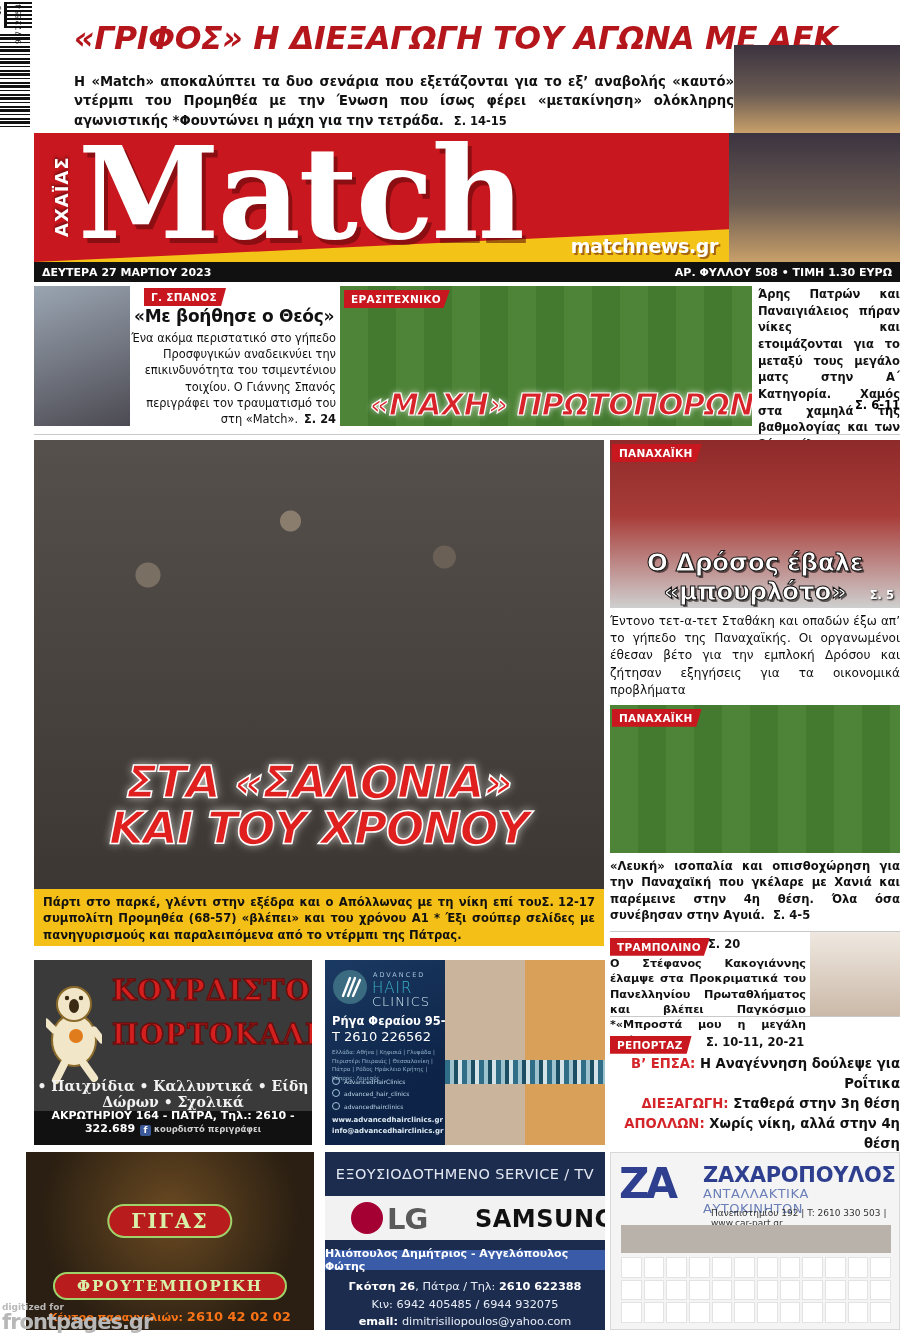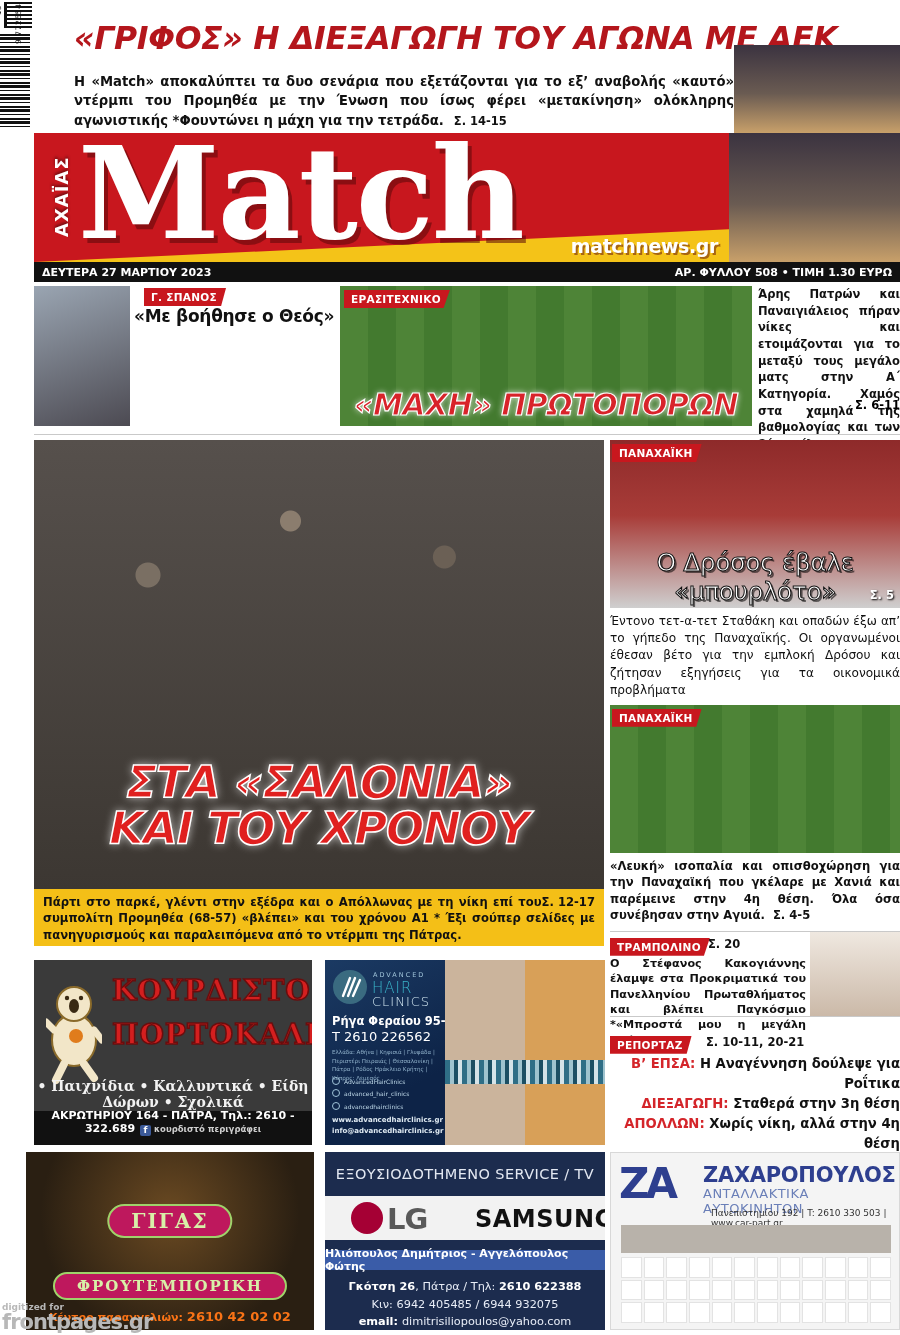--- a/index.html
+++ b/index.html
@@ -104,21 +104,21 @@
   }
   .sp-body{
     position:absolute; left:96px; top:44px; width:206px; text-align:right;
     font-size:11.4px; line-height:1.42; color:#111;
   }
   .sp-body .pg{ font-weight:800; margin-left:6px; }
 
   .t-eras{ position:absolute; left:306px; top:0; width:412px; height:140px; background:#3a6b2e; overflow:hidden; }
   .er-tag{ position:absolute; left:4px; top:2px; z-index:3; }
   .er-head{
-    position:absolute; left:0; bottom:4px; width:412px; text-align:center; z-index:3;
+    position:absolute; left:16px; bottom:4px; width:412px; text-align:center; z-index:3;
     font-weight:800; font-style:italic; font-size:30px; color:#d8232a;
     -webkit-text-stroke:1.2px #fff; letter-spacing:-.5px;
     text-shadow: 0 0 6px rgba(255,255,255,.9);
     margin-top: 12px;
   }
 
   .t-aris{ position:absolute; left:724px; top:0; width:142px; height:140px; }
   .ar-body{
     position:absolute; left:0; top:0; width:142px; font-size:11.5px;
     line-height:1.45; color:#111; text-align:justify; font-weight:600;
@@ -146,21 +146,21 @@
     font-weight:700; padding:5px 9px; text-align:justify;
   }
   .main-cap .pg{ float:right; font-weight:800; }
 
   
   .rcol{ position:absolute; left:610px; top:440px; width:290px; }
   .pan-photo{ position:relative; width:290px; height:168px; background:#6d2f2f; overflow:hidden; }
   .pan-tag{ position:absolute; left:2px; top:2px; z-index:4; }
   .pan-head{
     position:absolute; left:0; bottom:2px; width:290px; text-align:center; z-index:4;
-    font-weight:400; font-size:25px; line-height:29px; color:#fff;
+    font-weight:700; font-size:25px; line-height:29px; color:#fff;
     -webkit-text-stroke:1px #111; text-shadow:2px 2px 0 rgba(0,0,0,.55);
     letter-spacing:-.5px;
   }
   .pan-pg{ position:absolute; right:6px; bottom:6px; z-index:5; font-weight:800; font-size:11.5px; color:#fff;
            text-shadow:1px 1px 2px #000; -webkit-text-stroke:0; }
   .pan-body{
     width:290px; font-size:12.1px; line-height:1.42; color:#111; padding:5px 0 6px;
     text-align:justify;
   }
   .pan2-photo{ position:relative; width:290px; height:148px; background:#5c7a3a; overflow:hidden; }
@@ -242,21 +242,21 @@
   .lg-txt{ position:absolute; left:62px; top:50px; font-size:29px; font-weight:800; color:#5a5a5a; letter-spacing:-1px; }
   .sams-txt{ position:absolute; left:150px; top:53px; font-size:24px; font-weight:800; color:#111; letter-spacing:.5px; }
   .lg-names{ position:absolute; left:0; top:98px; width:280px; height:20px; background:#3a5ca8;
              color:#fff; font-size:11px; font-weight:700; display:flex; align-items:center; justify-content:center; }
   .lg-cont{ position:absolute; left:0; top:126px; width:280px; text-align:center;
             color:#e8edf7; font-size:11.3px; line-height:1.55; }
   .lg-cont b{ color:#fff; }
 
   .ad-gigas{ position:absolute; left:26px; top:1152px; width:288px; height:178px; background:#2a1f12; overflow:hidden; }
   .gg-pill{
-    position:absolute; left:50%; transform:translateX(-50%); background:#be185d;
+    position:absolute; left:50%; transform:translateX(-50%); background:#b91c1c;
     border:2px solid #9fd36a; border-radius:18px; color:#d8f0a8;
     font-family:"DejaVu Serif","Liberation Serif",serif; font-weight:700;
     padding:3px 22px; letter-spacing:2px;
   }
   .gg-1{ top:52px; font-size:20px; }
   .gg-2{ top:120px; font-size:15px; }
   .gg-bot{ position:absolute; left:0; bottom:6px; width:288px; text-align:center;
            color:#f97316; font-size:13px; font-weight:800; }
   .gg-bot .sm{ font-size:11px; font-weight:600; }
 
@@ -326,20 +326,23 @@
   </div>
 
   <div class="row3">
 
     <div class="t-spanos">
       <div class="sp-photo">
           <div class="ph" style="background:linear-gradient(160deg,#9aa5b2,#4c4a52)"></div>
         </div>
       <div class="sp-tag"><span class="tag tag-sl">Γ. ΣΠΑΝΟΣ</span></div>
       <div class="sp-head">«Με βοήθησε ο Θεός»</div>
+      <div class="sp-body">
+        <span>Ένα ακόμα περιστατικό στο γήπεδο Προσφυγικών αναδεικνύει την επικινδυνότητα του τσιμεντένιου τοιχίου. Ο Γιάννης Σπανός περιγράφει τον τραυματισμό του στη «Match».</span><span class="pg">Σ. 24</span>
+      </div>
     </div>
 
     <div class="t-eras">
       <div class="ph pitch"></div>
       <div class="er-tag"><span class="tag tag-sl">ΕΡΑΣΙΤΕΧΝΙΚΟ</span></div>
       <div class="er-head">«ΜΑΧΗ» ΠΡΩΤΟΠΟΡΩΝ</div>
     </div>
 
     <div class="t-aris">
       <div class="ar-body">Άρης Πατρών και Παναιγιάλειος πήραν νίκες και ετοιμάζονται για το μεταξύ τους μεγάλο ματς στην Α΄ Κατηγορία. Χαμός στα χαμηλά της βαθμολογίας και των δύο ομίλων.</div>

